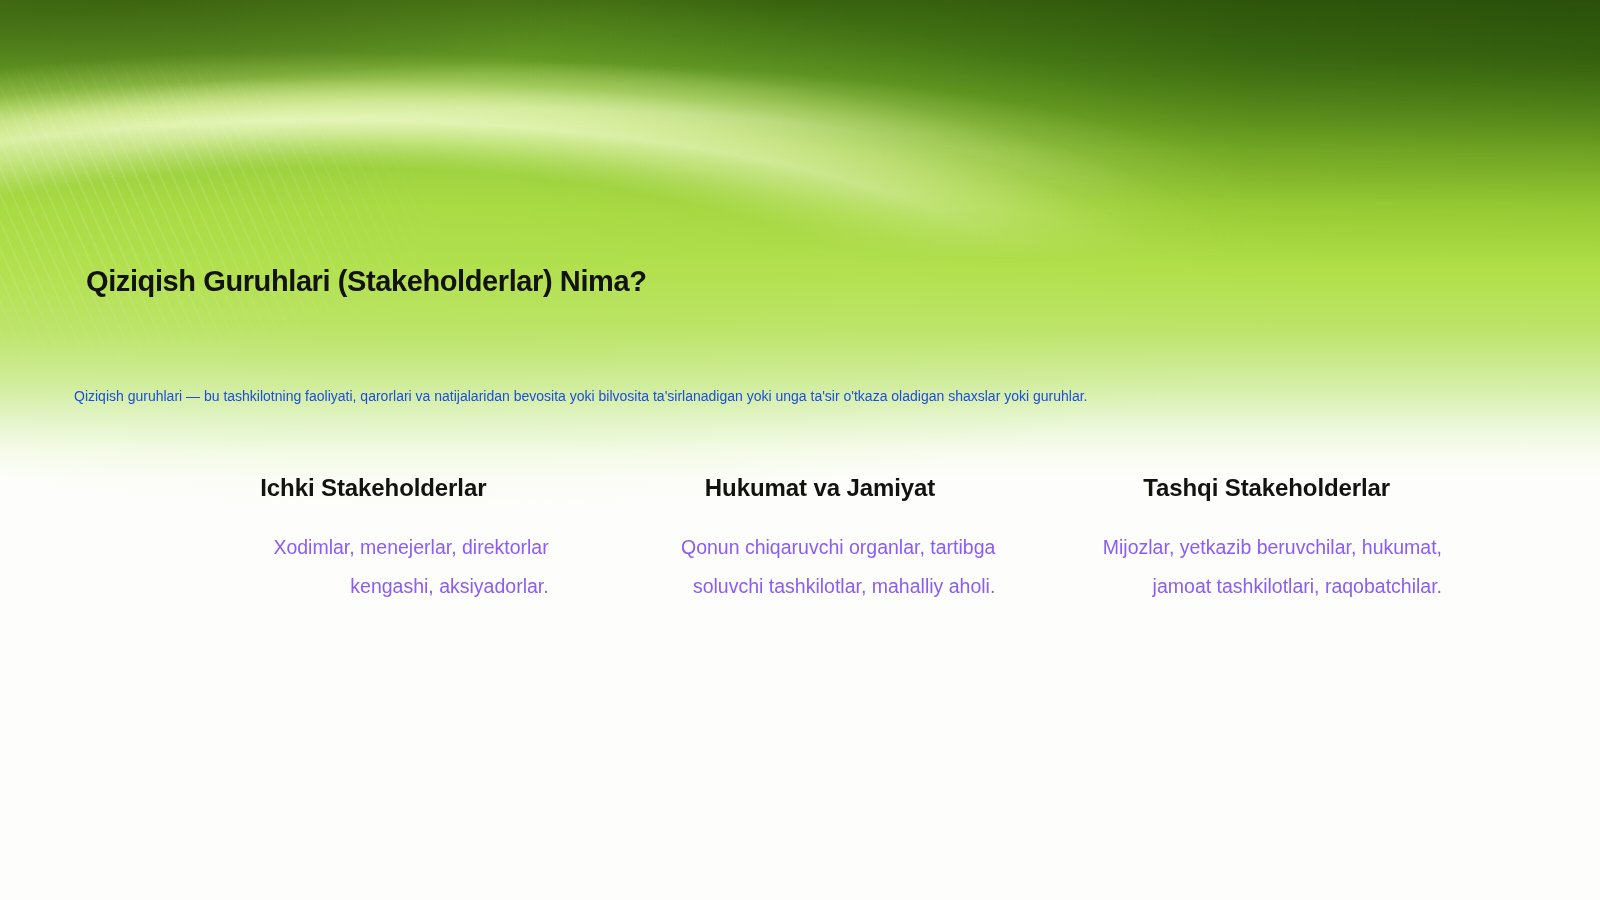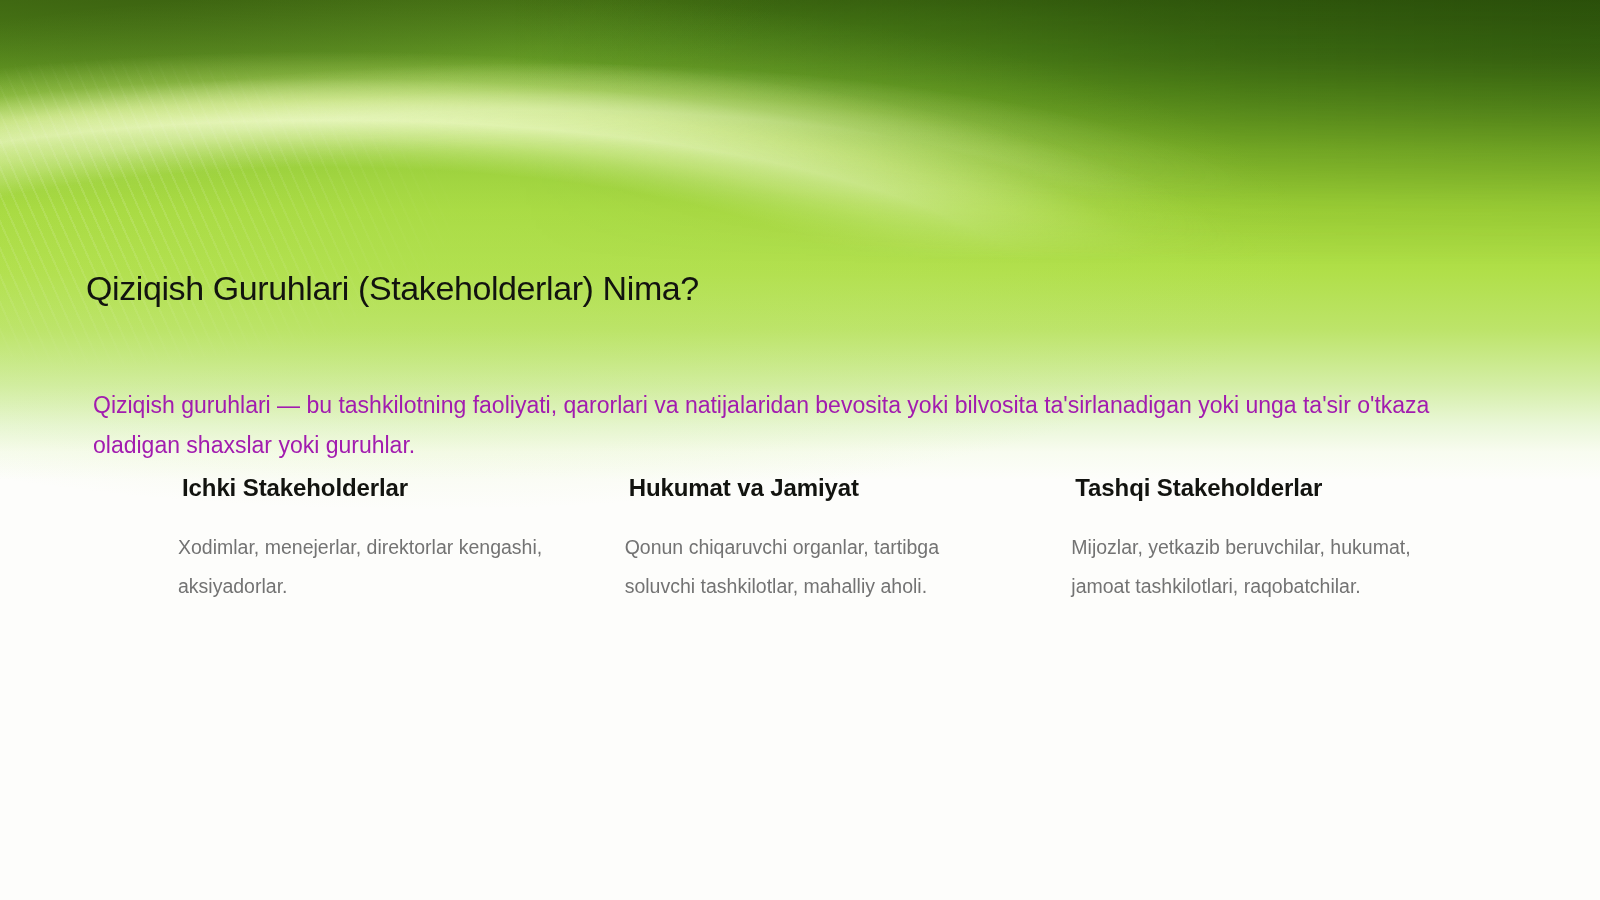--- a/index.html
+++ b/index.html
@@ -129,35 +129,35 @@
     left: 0;
     top: 0;
     width: 1600px;
     height: 900px;
   }
 
   .title {
     position: absolute;
     left: 86px;
     top: 246px;
-    font-size: 34px;
-    font-weight: normal;
+    font-size: 29px;
+    font-weight: bold;
     color: #12130f;
     letter-spacing: -0.4px;
     white-space: nowrap;
   }
 
   .intro {
     position: absolute;
-    left: 93px;
+    left: 74px;
     top: 362px;
     width: 1390px;
-    font-size: 23px;
+    font-size: 14px;
     line-height: 40px;
-    color: #a21caf;
+    color: #1d4ed8;
   }
 
   .columns {
     position: absolute;
     left: 178px;
     top: 474px;
     width: 1340px;
     display: flex;
     flex-direction: row;
     gap: 0px;
@@ -167,26 +167,28 @@
     box-sizing: border-box;
     padding-right: 60px;
   }
   .col-heading {
     font-size: 24px;
     font-weight: bold;
     color: #12130f;
     letter-spacing: -0.1px;
     margin: 0 0 26px 4px;
     white-space: nowrap;
+    text-align: center;
   }
   .col-body {
     font-size: 19.5px;
     line-height: 39px;
-    color: #737373;
-    margin: 0;
+    color: #8b5cf6;
+    margin: 16px;
+    text-align: right;
   }
 </style>
 </head>
 <body>
 
 <div id="slide">
 
   <div class="bg-layer bg-base"></div>
   <div class="bg-layer bg-right-dark"></div>
   <div class="bg-layer bg-left-dark"></div>

